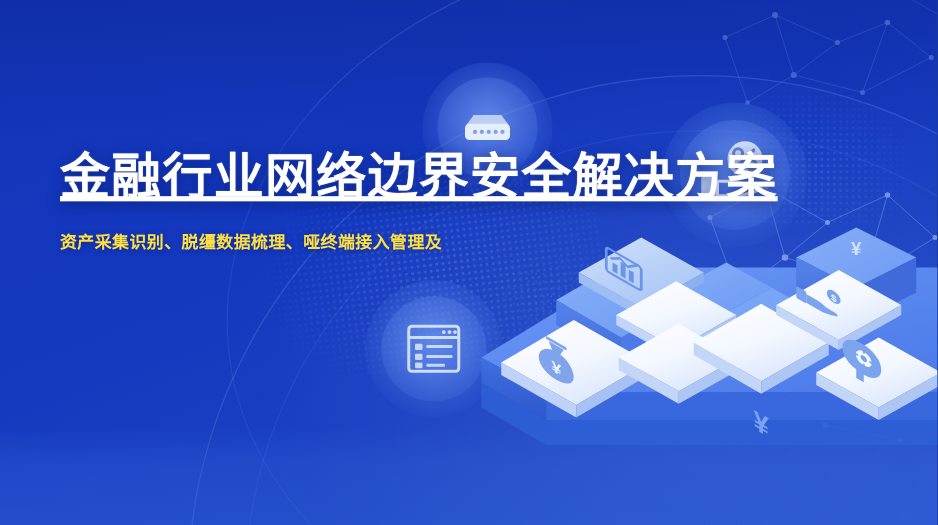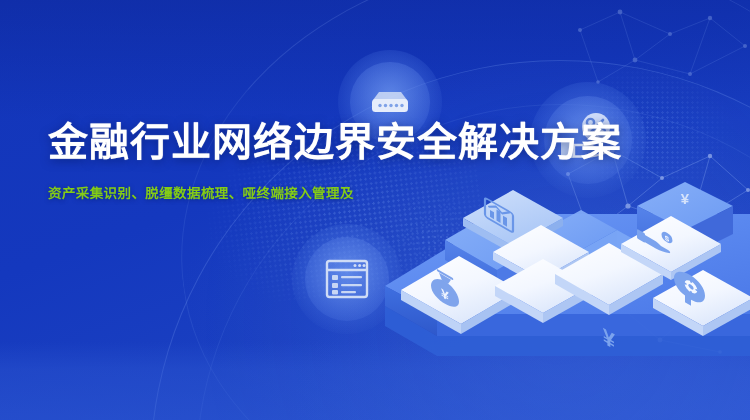--- a/index.html
+++ b/index.html
@@ -108,27 +108,28 @@
   .copy{position:absolute;left:48px;top:120px;width:470px;z-index:30;}
   .headline{
     margin:0;
     font-size:40px;
     line-height:1.1;
     font-weight:700;
     color:#ffffff;
     letter-spacing:1px;
     text-shadow:0 2px 10px rgba(4,22,92,.55), 0 0 1px rgba(255,255,255,.6);
     white-space:nowrap;
+    text-decoration:underline;
   }
   .subline{
     margin:18px 0 0 0;
     font-size:13.5px;
     line-height:1.72;
     font-weight:700;
-    color:#84cc16;
+    color:#fde047;
     letter-spacing:.4px;
     text-shadow:0 1px 4px rgba(4,22,92,.5);
   }
   .subline span{display:block;}
 
   
   .scene{position:absolute;left:385px;top:178px;width:380px;height:190px;z-index:20;}
 </style>
 </head>
 <body>

